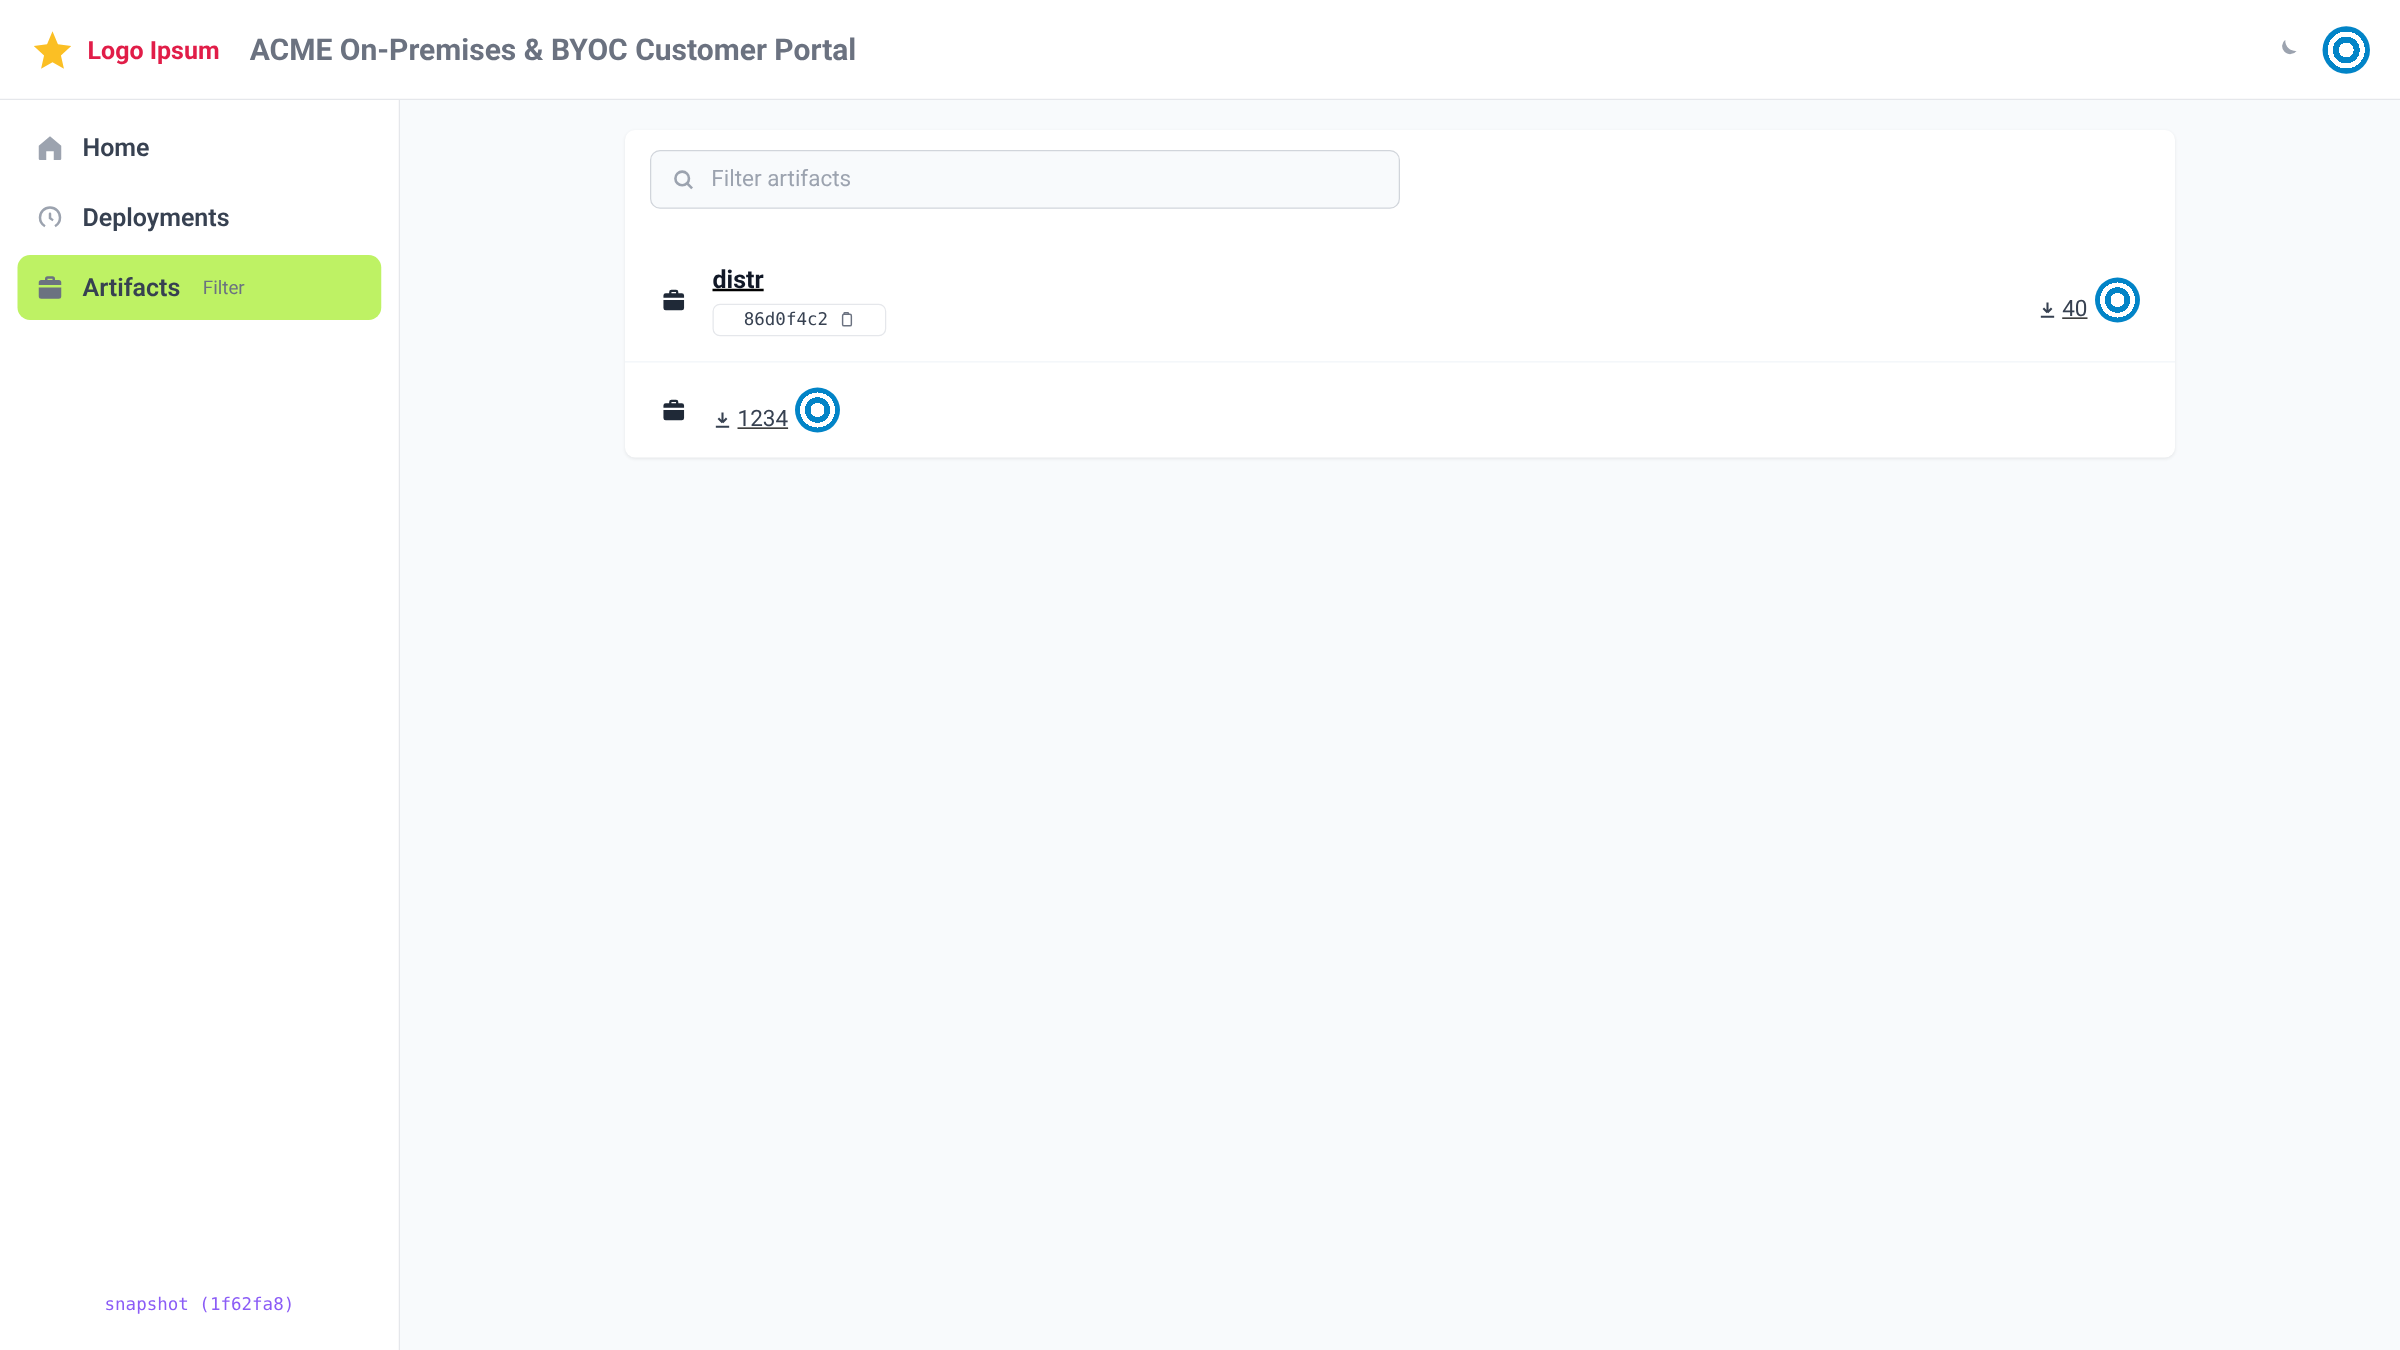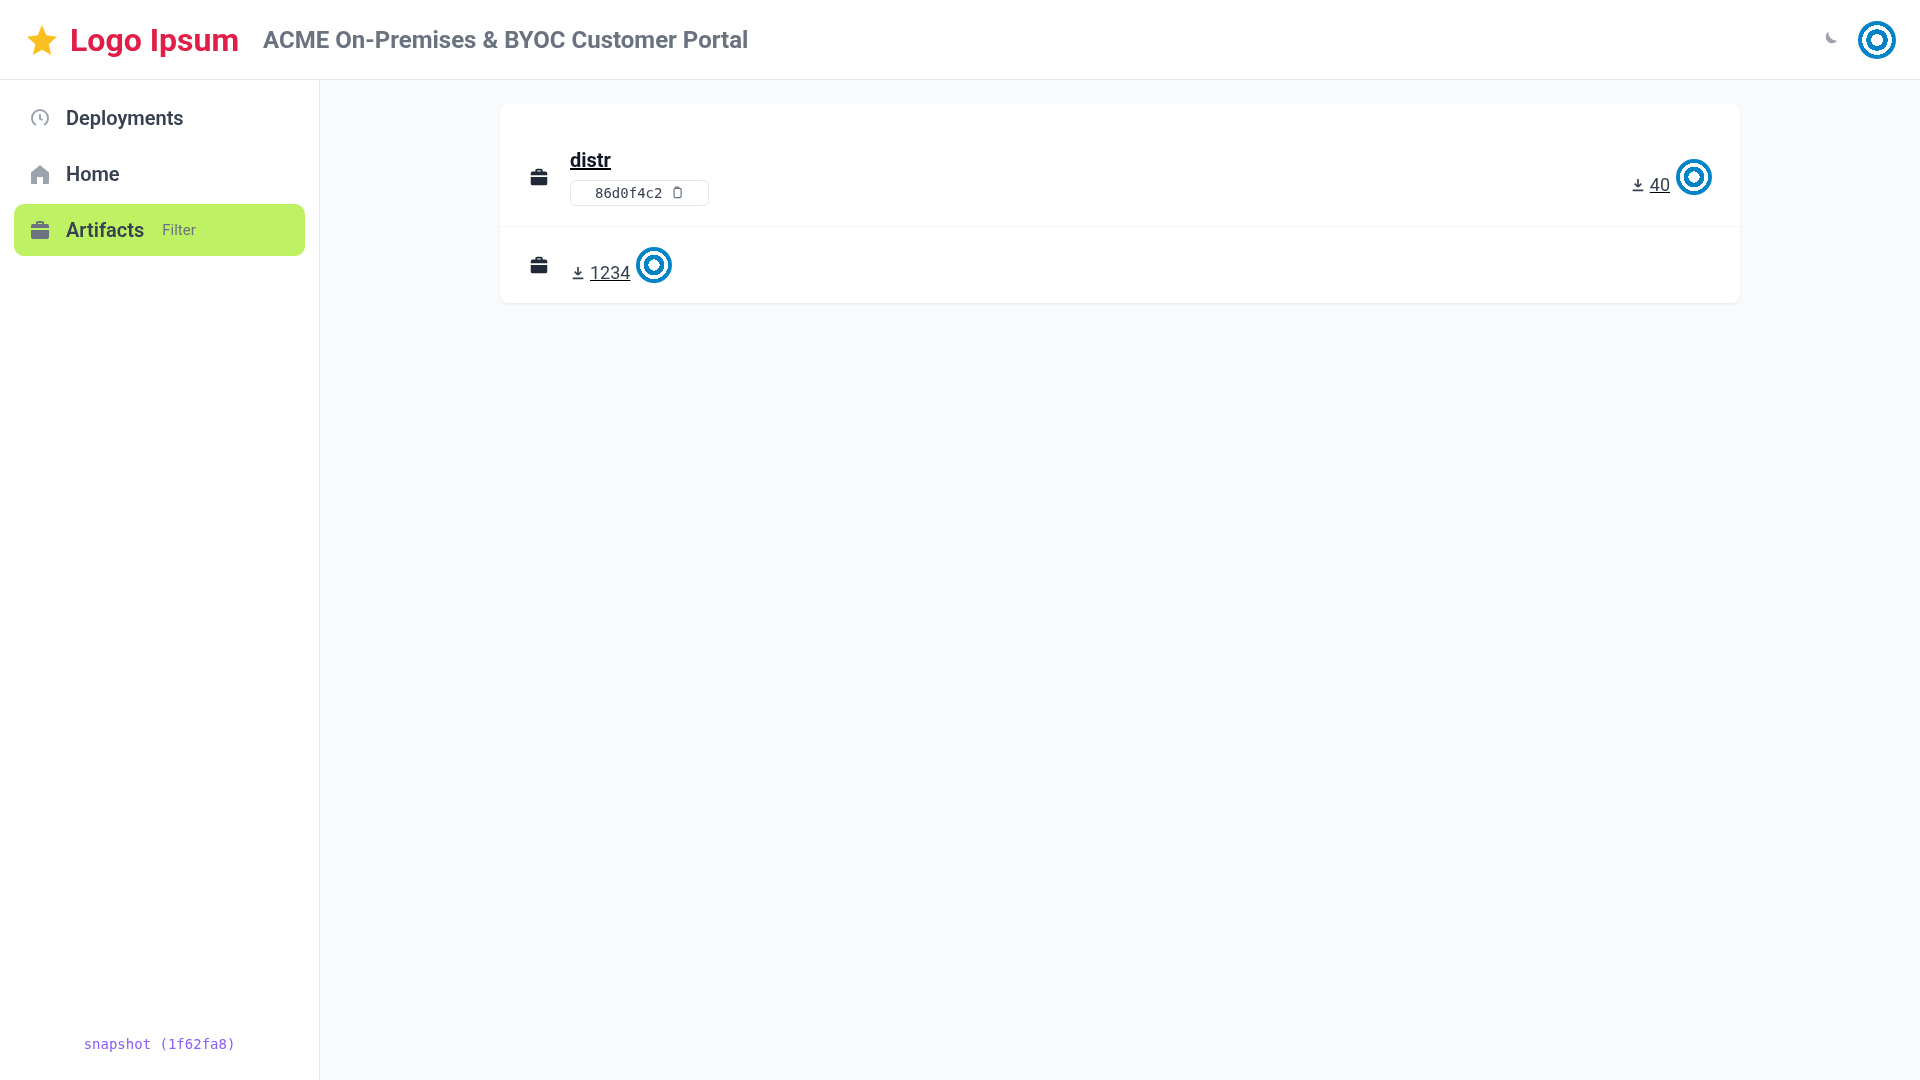--- a/index.html
+++ b/index.html
@@ -32,21 +32,21 @@
       display: flex;
       align-items: center;
       gap: 10px;
     }
     .star-icon {
       width: 36px;
       height: 36px;
       color: #fbbf24;
     }
     .logo-text {
-      font-size: 32px;
+      font-size: 20px;
       font-weight: 700;
       color: #e11d48;
     }
     .portal-title {
       font-size: 24px;
       font-weight: 700;
       color: #6b7280;
     }
     .header-right {
       display: flex;
@@ -254,43 +254,52 @@
     </svg>
     <div class="avatar"></div>
   </div>
 </div>
 
 <div class="body">
   <div class="sidebar">
     <div class="sidebar-items">
       <div class="sidebar-item">
         <svg class="sidebar-icon" viewBox="0 0 24 24" fill="currentColor">
+          <path d="M3 10.5L12 3l9 7.5V21a1 1 0 01-1 1h-5v-7h-6v7H4a1 1 0 01-1-1V10.5z"></path>
+        </svg>
+        <span class="sidebar-label">Home</span>
+      </div>
+      <div class="sidebar-item">
+        <svg class="sidebar-icon" viewBox="0 0 24 24" fill="currentColor">
           <path d="M12 3a9 9 0 00-9 9 9 9 0 004.5 7.8l1-1.7A7 7 0 015 12a7 7 0 0114 0 7 7 0 01-3.5 6.1l1 1.7A9 9 0 0021 12a9 9 0 00-9-9zm0 5a1 1 0 00-1 1v4l3 2 1-1.5-2-1.5V9a1 1 0 00-1-1z"></path>
         </svg>
         <span class="sidebar-label">Deployments</span>
-      </div>
-      <div class="sidebar-item">
-        <svg class="sidebar-icon" viewBox="0 0 24 24" fill="currentColor">
-          <path d="M3 10.5L12 3l9 7.5V21a1 1 0 01-1 1h-5v-7h-6v7H4a1 1 0 01-1-1V10.5z"></path>
-        </svg>
-        <span class="sidebar-label">Home</span>
       </div>
       <div class="sidebar-item active">
         <svg class="sidebar-icon" viewBox="0 0 24 24" fill="currentColor">
           <path d="M10 3h4a2 2 0 012 2v1h3a2 2 0 012 2v2H3V8a2 2 0 012-2h3V5a2 2 0 012-2zm0 3h4V5h-4v1zM3 12h18v7a2 2 0 01-2 2H5a2 2 0 01-2-2v-7z"></path>
         </svg>
         <span class="sidebar-label">Artifacts</span>
         <span class="preview-badge">Filter</span>
       </div>
     </div>
     <div class="snapshot">snapshot (1f62fa8)</div>
   </div>
 
   <div class="main">
     <div class="card">
+      <div class="search-wrap">
+        <div class="search-box">
+          <svg class="search-icon" viewBox="0 0 24 24" fill="none" stroke="currentColor" stroke-width="2.5">
+            <circle cx="10.5" cy="10.5" r="6.5"></circle>
+            <line x1="20" y1="20" x2="15.5" y2="15.5"></line>
+          </svg>
+          <input class="search-input" placeholder="Filter artifacts" style="">
+        </div>
+      </div>
 
       <div class="artifact-list">
         <div class="artifact-row">
           <svg class="package-icon" viewBox="0 0 24 24" fill="currentColor">
             <path d="M10 3h4a2 2 0 012 2v1h3a2 2 0 012 2v2H3V8a2 2 0 012-2h3V5a2 2 0 012-2zm0 3h4V5h-4v1zM3 12h18v7a2 2 0 01-2 2H5a2 2 0 01-2-2v-7z"></path>
           </svg>
           <div class="artifact-info">
             <div class="artifact-name">distr</div>
             <div class="hash-pill">
               <span class="hash-text">86d0f4c2</span>

